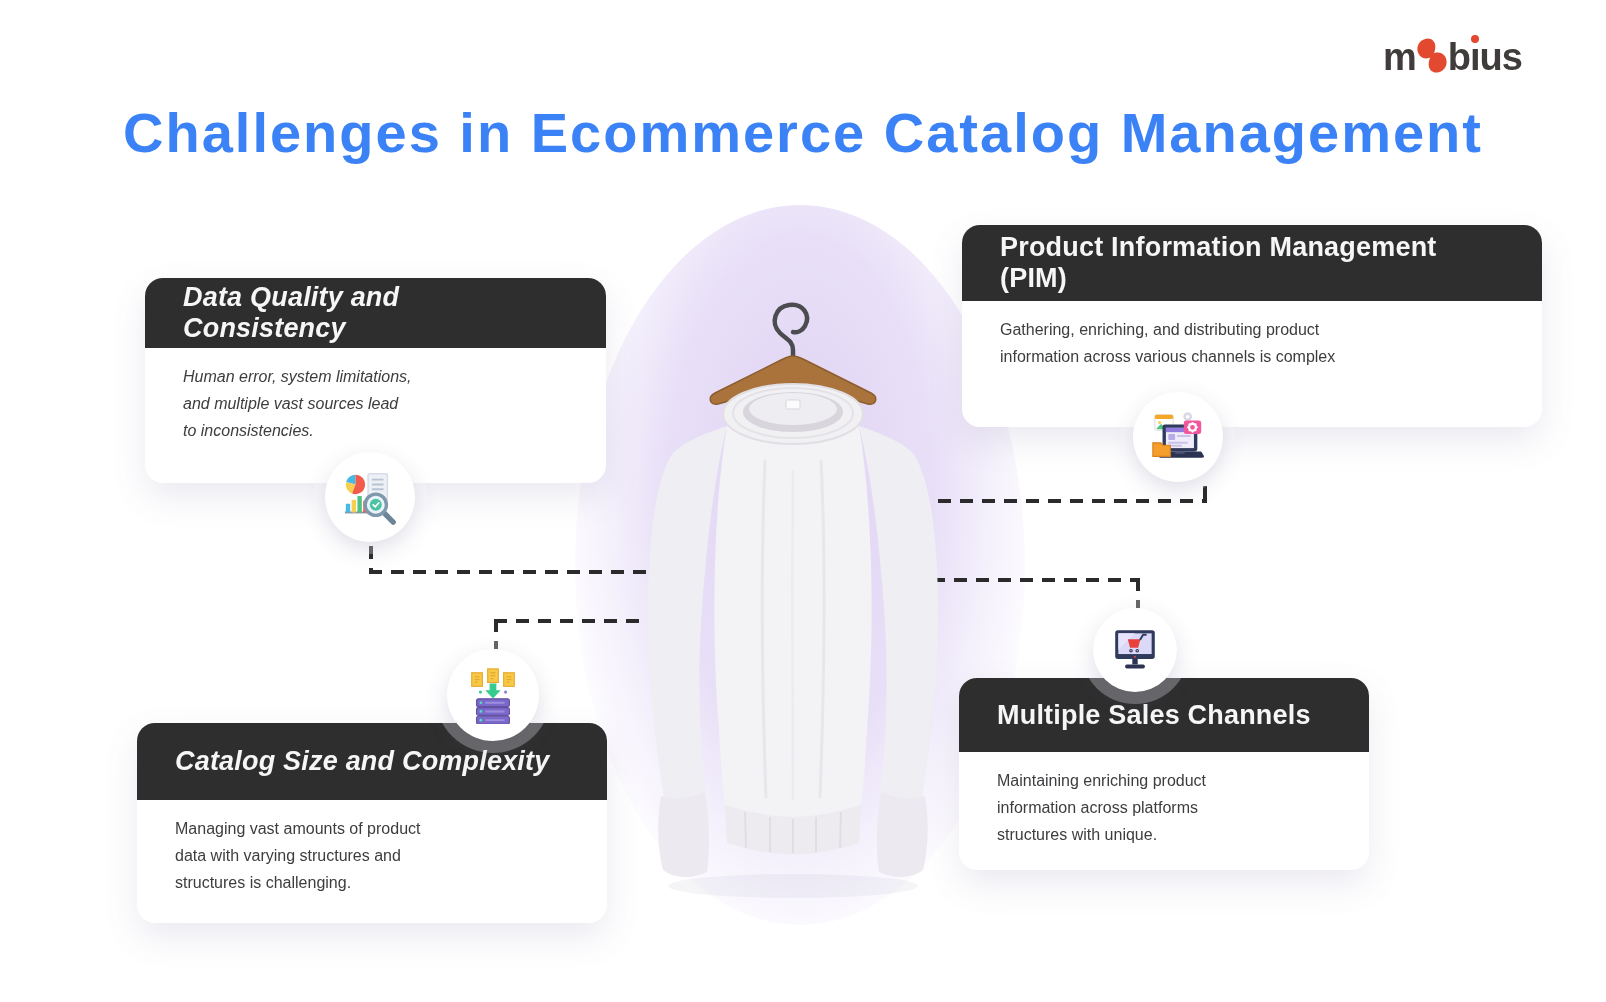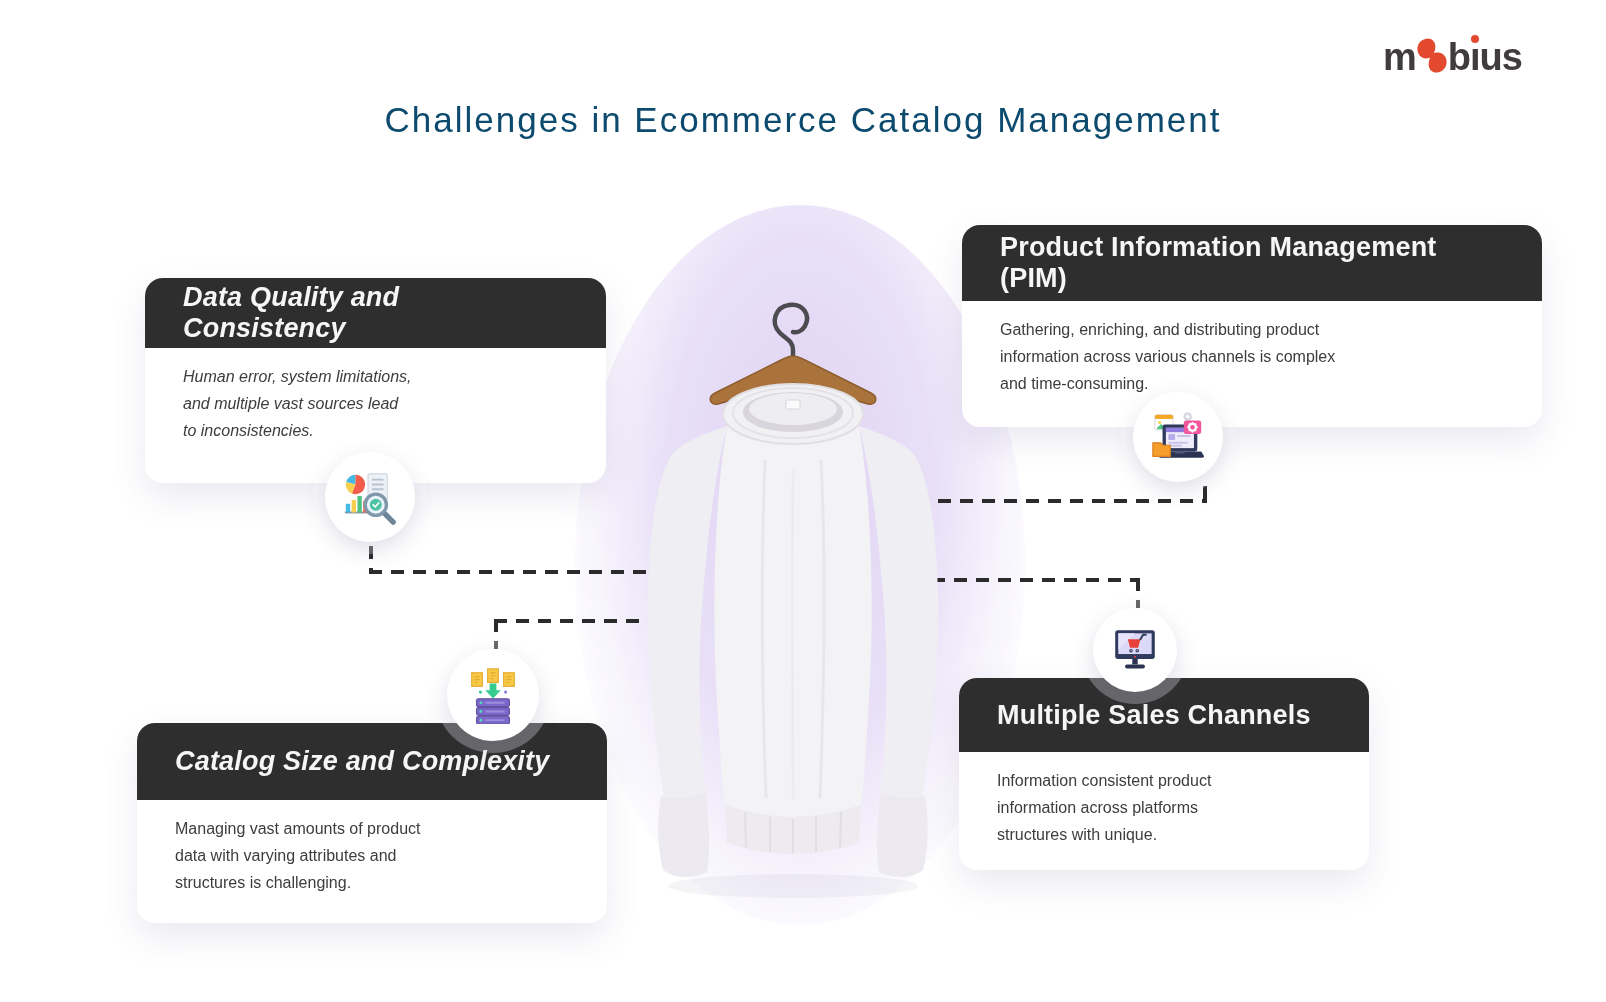--- a/index.html
+++ b/index.html
@@ -14,21 +14,21 @@
   .glow{
     left:575px;top:205px;width:450px;height:720px;
     background:
       radial-gradient(ellipse at 50% 40%, rgba(222,208,243,0.95) 0%, rgba(228,218,246,0.85) 42%, rgba(238,232,250,0.55) 62%, rgba(255,255,255,0) 78%);
     border-radius:50%;
   }
 
   
   .page-title{
     left:0;right:0;top:100px;text-align:center;
-    font-size:35px;font-weight:400;letter-spacing:2px;color:#0c4a6e;
+    font-size:56px;font-weight:700;letter-spacing:2px;color:#3b82f6;
   }
   .logo{left:1383px;top:26px;height:54px;display:flex;align-items:flex-end;}
   .logo .lt{font-size:38px;font-weight:800;color:#403c3b;line-height:46px;letter-spacing:-1px;}
   .logo .logo-i{position:relative;}
   .logo .logo-i::after{
     content:"";position:absolute;left:50%;transform:translateX(-50%);
     top:1px;width:8px;height:8px;border-radius:50%;background:#E2492F;
   }
   .logo svg{margin:0 -1px 6px -1px;}
 
@@ -123,37 +123,36 @@
     <div>and multiple vast sources lead</div>
     <div>to inconsistencies.</div>
   </div>
 </div>
 
 <div class="abs card" id="card-pim">
   <div class="hdr">Product Information Management (PIM)</div>
   <div class="bd">
     <div>Gathering, enriching, and distributing product</div>
     <div>information across various channels is complex</div>
-    <div>and time-consuming.</div>
   </div>
 </div>
 
 <div class="abs card" id="card-catalog-size">
   <div class="hdr">Catalog Size and Complexity</div>
   <div class="bd">
     <div>Managing vast amounts of product</div>
-    <div>data with varying attributes and</div>
+    <div>data with varying structures and</div>
     <div>structures is challenging.</div>
   </div>
 </div>
 
 <div class="abs card" id="card-sales-channels">
   <div class="hdr">Multiple Sales Channels</div>
   <div class="bd">
-    <div>Information consistent product</div>
+    <div>Maintaining enriching product</div>
     <div>information across platforms</div>
     <div>structures with unique.</div>
   </div>
 </div>
 
 <div class="abs icircle" id="circle-analytics">
   <svg width="58" height="58" viewBox="0 0 60 60">
     <rect x="28" y="6" width="20" height="27" rx="2" fill="#edf0f5" stroke="#d6dde6" stroke-width="1.5"></rect>
     <path d="M32 12 H44 M32 17 H44 M32 22 H44 M32 27 H40" stroke="#b7c3d1" stroke-width="2"></path>
     <path d="M15 17 L15 7 A10 10 0 0 0 5.3 14.5 Z" fill="#46b9e6"></path>

